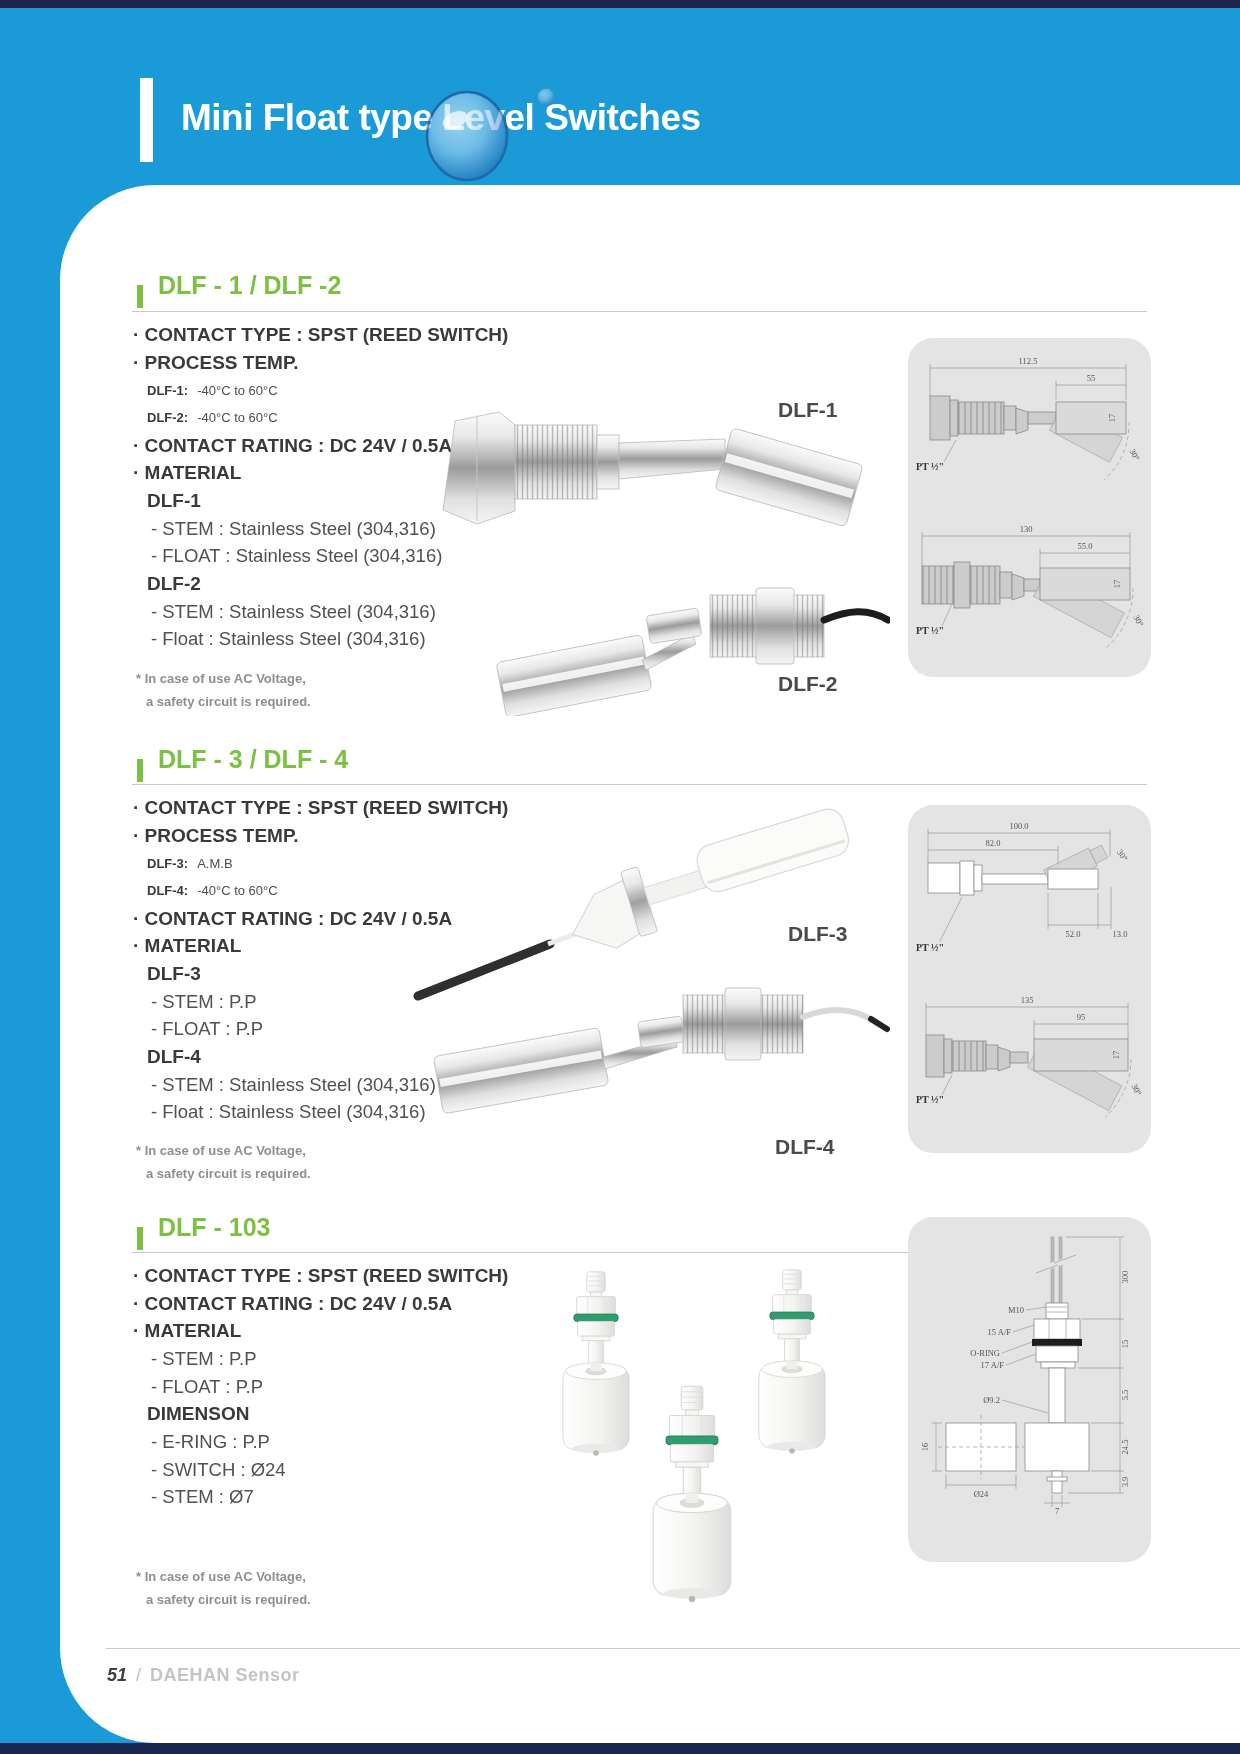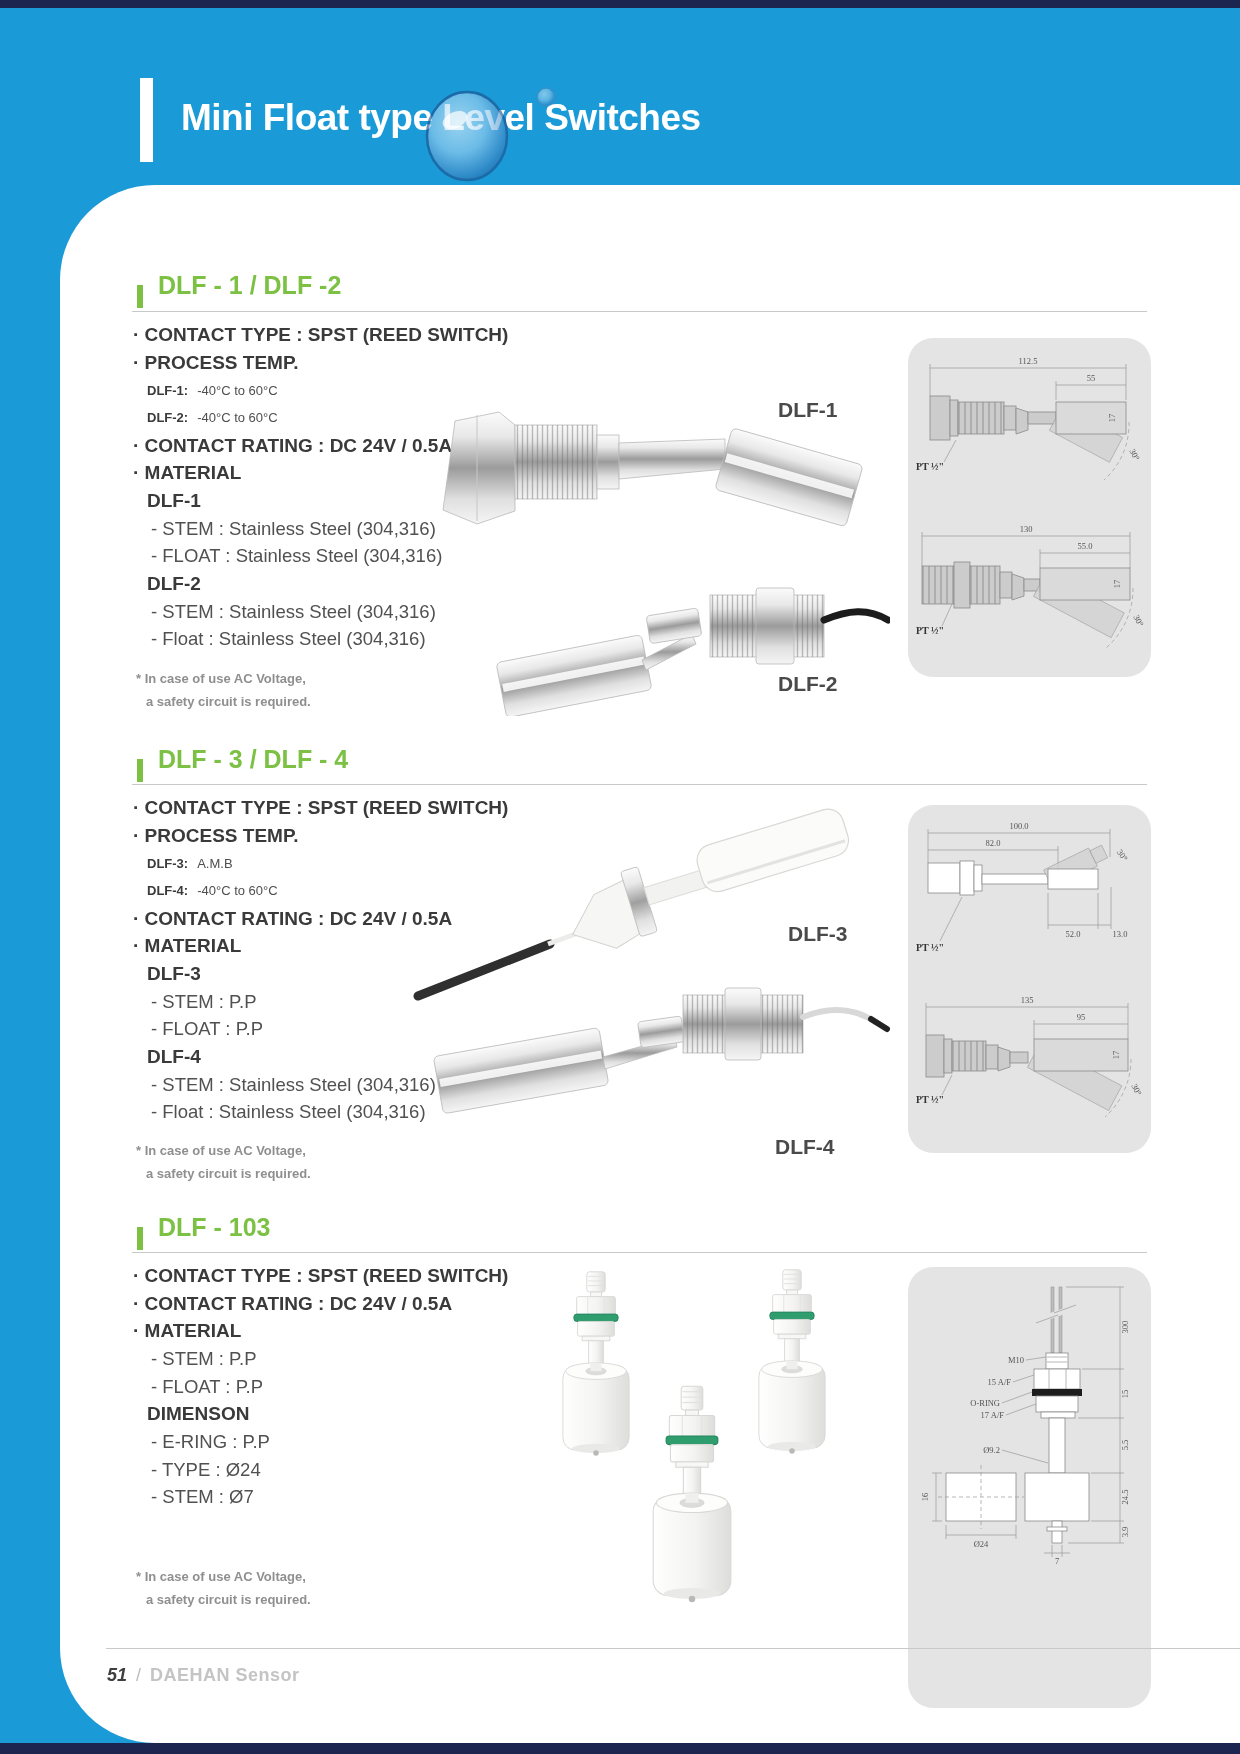--- a/index.html
+++ b/index.html
@@ -348,39 +348,39 @@
   <div class="rule" style="top:1252px"></div>
 
   <div class="specs" style="top:1262px">
     <div class="line b">· CONTACT TYPE : SPST (REED SWITCH)</div>
     <div class="line b">· CONTACT RATING : DC 24V / 0.5A</div>
     <div class="line b">· MATERIAL</div>
     <div class="line d">- STEM : P.P</div>
     <div class="line d">- FLOAT : P.P</div>
     <div class="line h">DIMENSON</div>
     <div class="line d">- E-RING : P.P</div>
-    <div class="line d">- TYPE : Ø24</div>
+    <div class="line d">- SWITCH : Ø24</div>
     <div class="line d">- STEM : Ø7</div>
   </div>
   <div class="note" style="top:1566px">
     <div>* In case of use AC Voltage,</div>
     <div class="n2">a safety circuit is required.</div>
   </div>
 
   <svg class="photo" style="left:550px;top:1268px" width="92" height="198">
       <use href="#dlf103"></use>
     </svg>
   <svg class="photo" style="left:746px;top:1266px" width="92" height="198">
       <use href="#dlf103"></use>
     </svg>
   <svg class="photo" style="left:638px;top:1382px" width="108" height="232">
       <use href="#dlf103"></use>
     </svg>
 
-  <div class="panel" style="top:1267px;height:441px">
+  <div class="panel" style="top:1217px;height:345px">
     <svg width="243" height="345" viewBox="0 0 243 345">
       <rect x="143" y="20" width="3" height="66" fill="#bdbdbd" stroke="#8a8a8a" stroke-width=".5"></rect>
       <rect x="151" y="20" width="3" height="66" fill="#bdbdbd" stroke="#8a8a8a" stroke-width=".5"></rect>
       <line x1="128" y1="54" x2="168" y2="40" stroke="#e4e4e4" stroke-width="6"></line>
       <line class="tl" x1="128" y1="56" x2="150" y2="48"></line>
         <line class="tl" x1="146" y1="46" x2="168" y2="38"></line>
       <rect class="wt" x="138" y="86" width="22" height="16"></rect>
       <line class="tl" x1="139" y1="90" x2="159" y2="90"></line>
         <line class="tl" x1="139" y1="95" x2="159" y2="95"></line>
       <rect class="wt" x="126" y="102" width="46" height="20"></rect>

